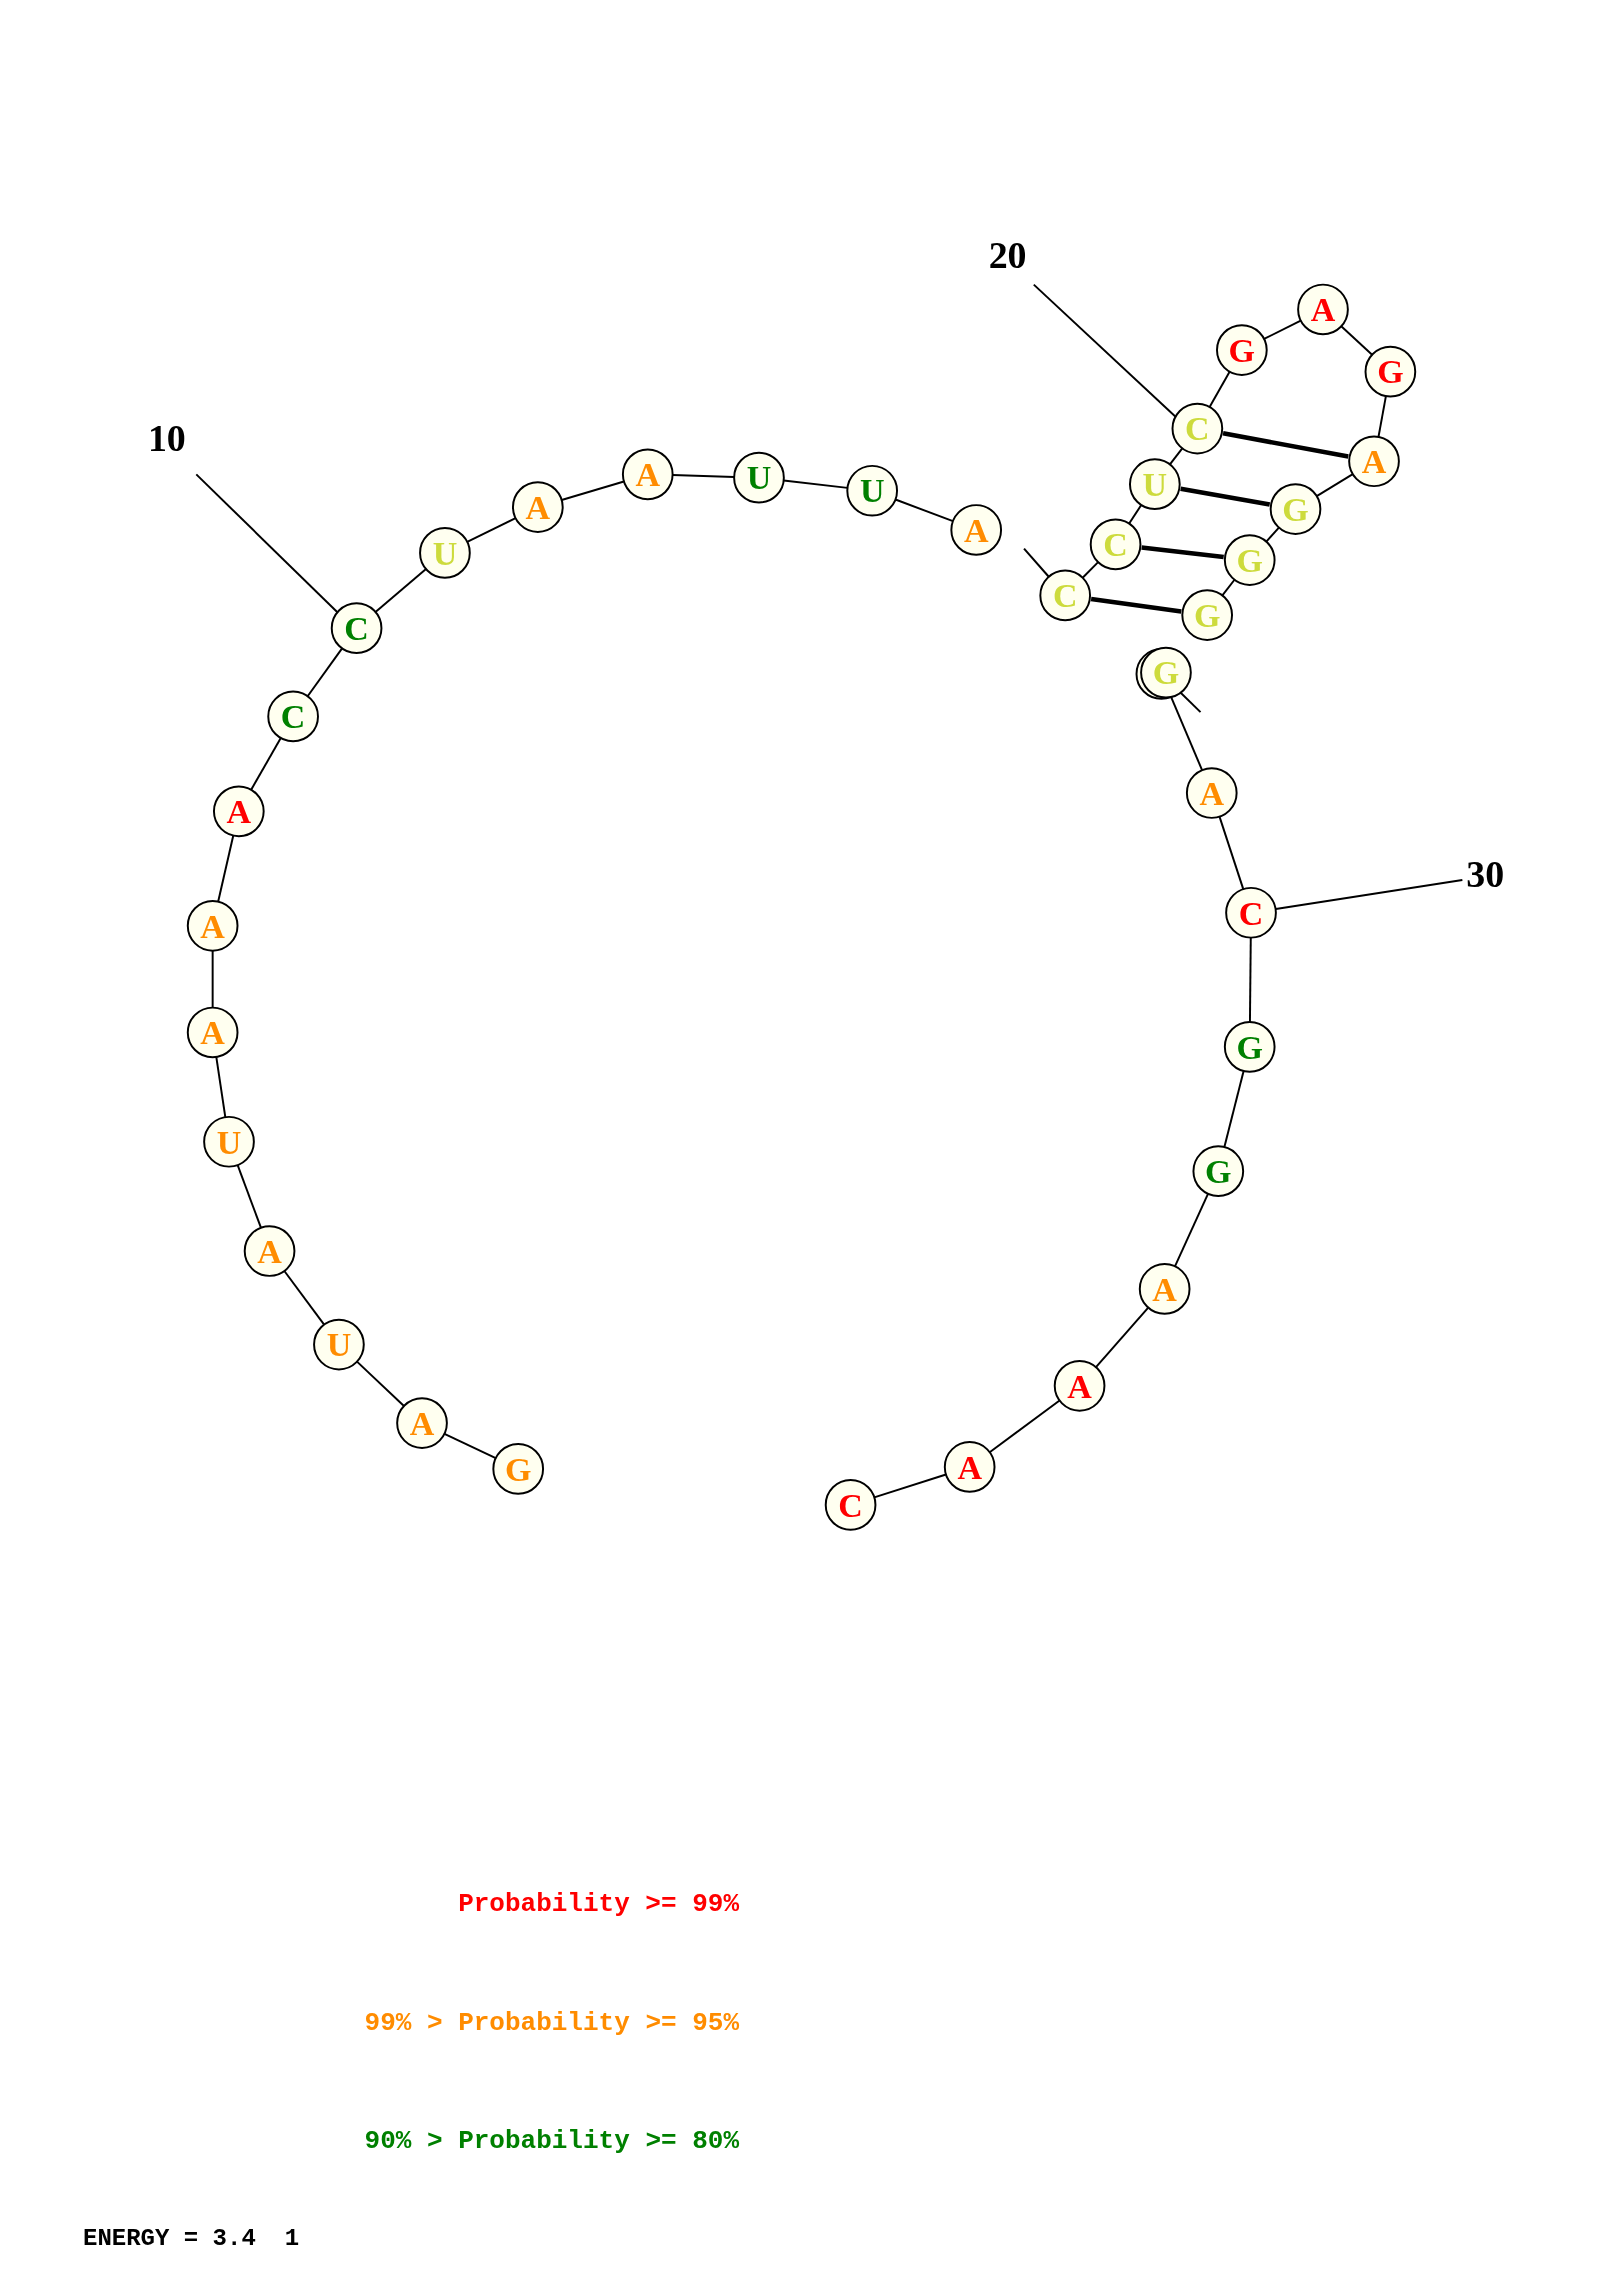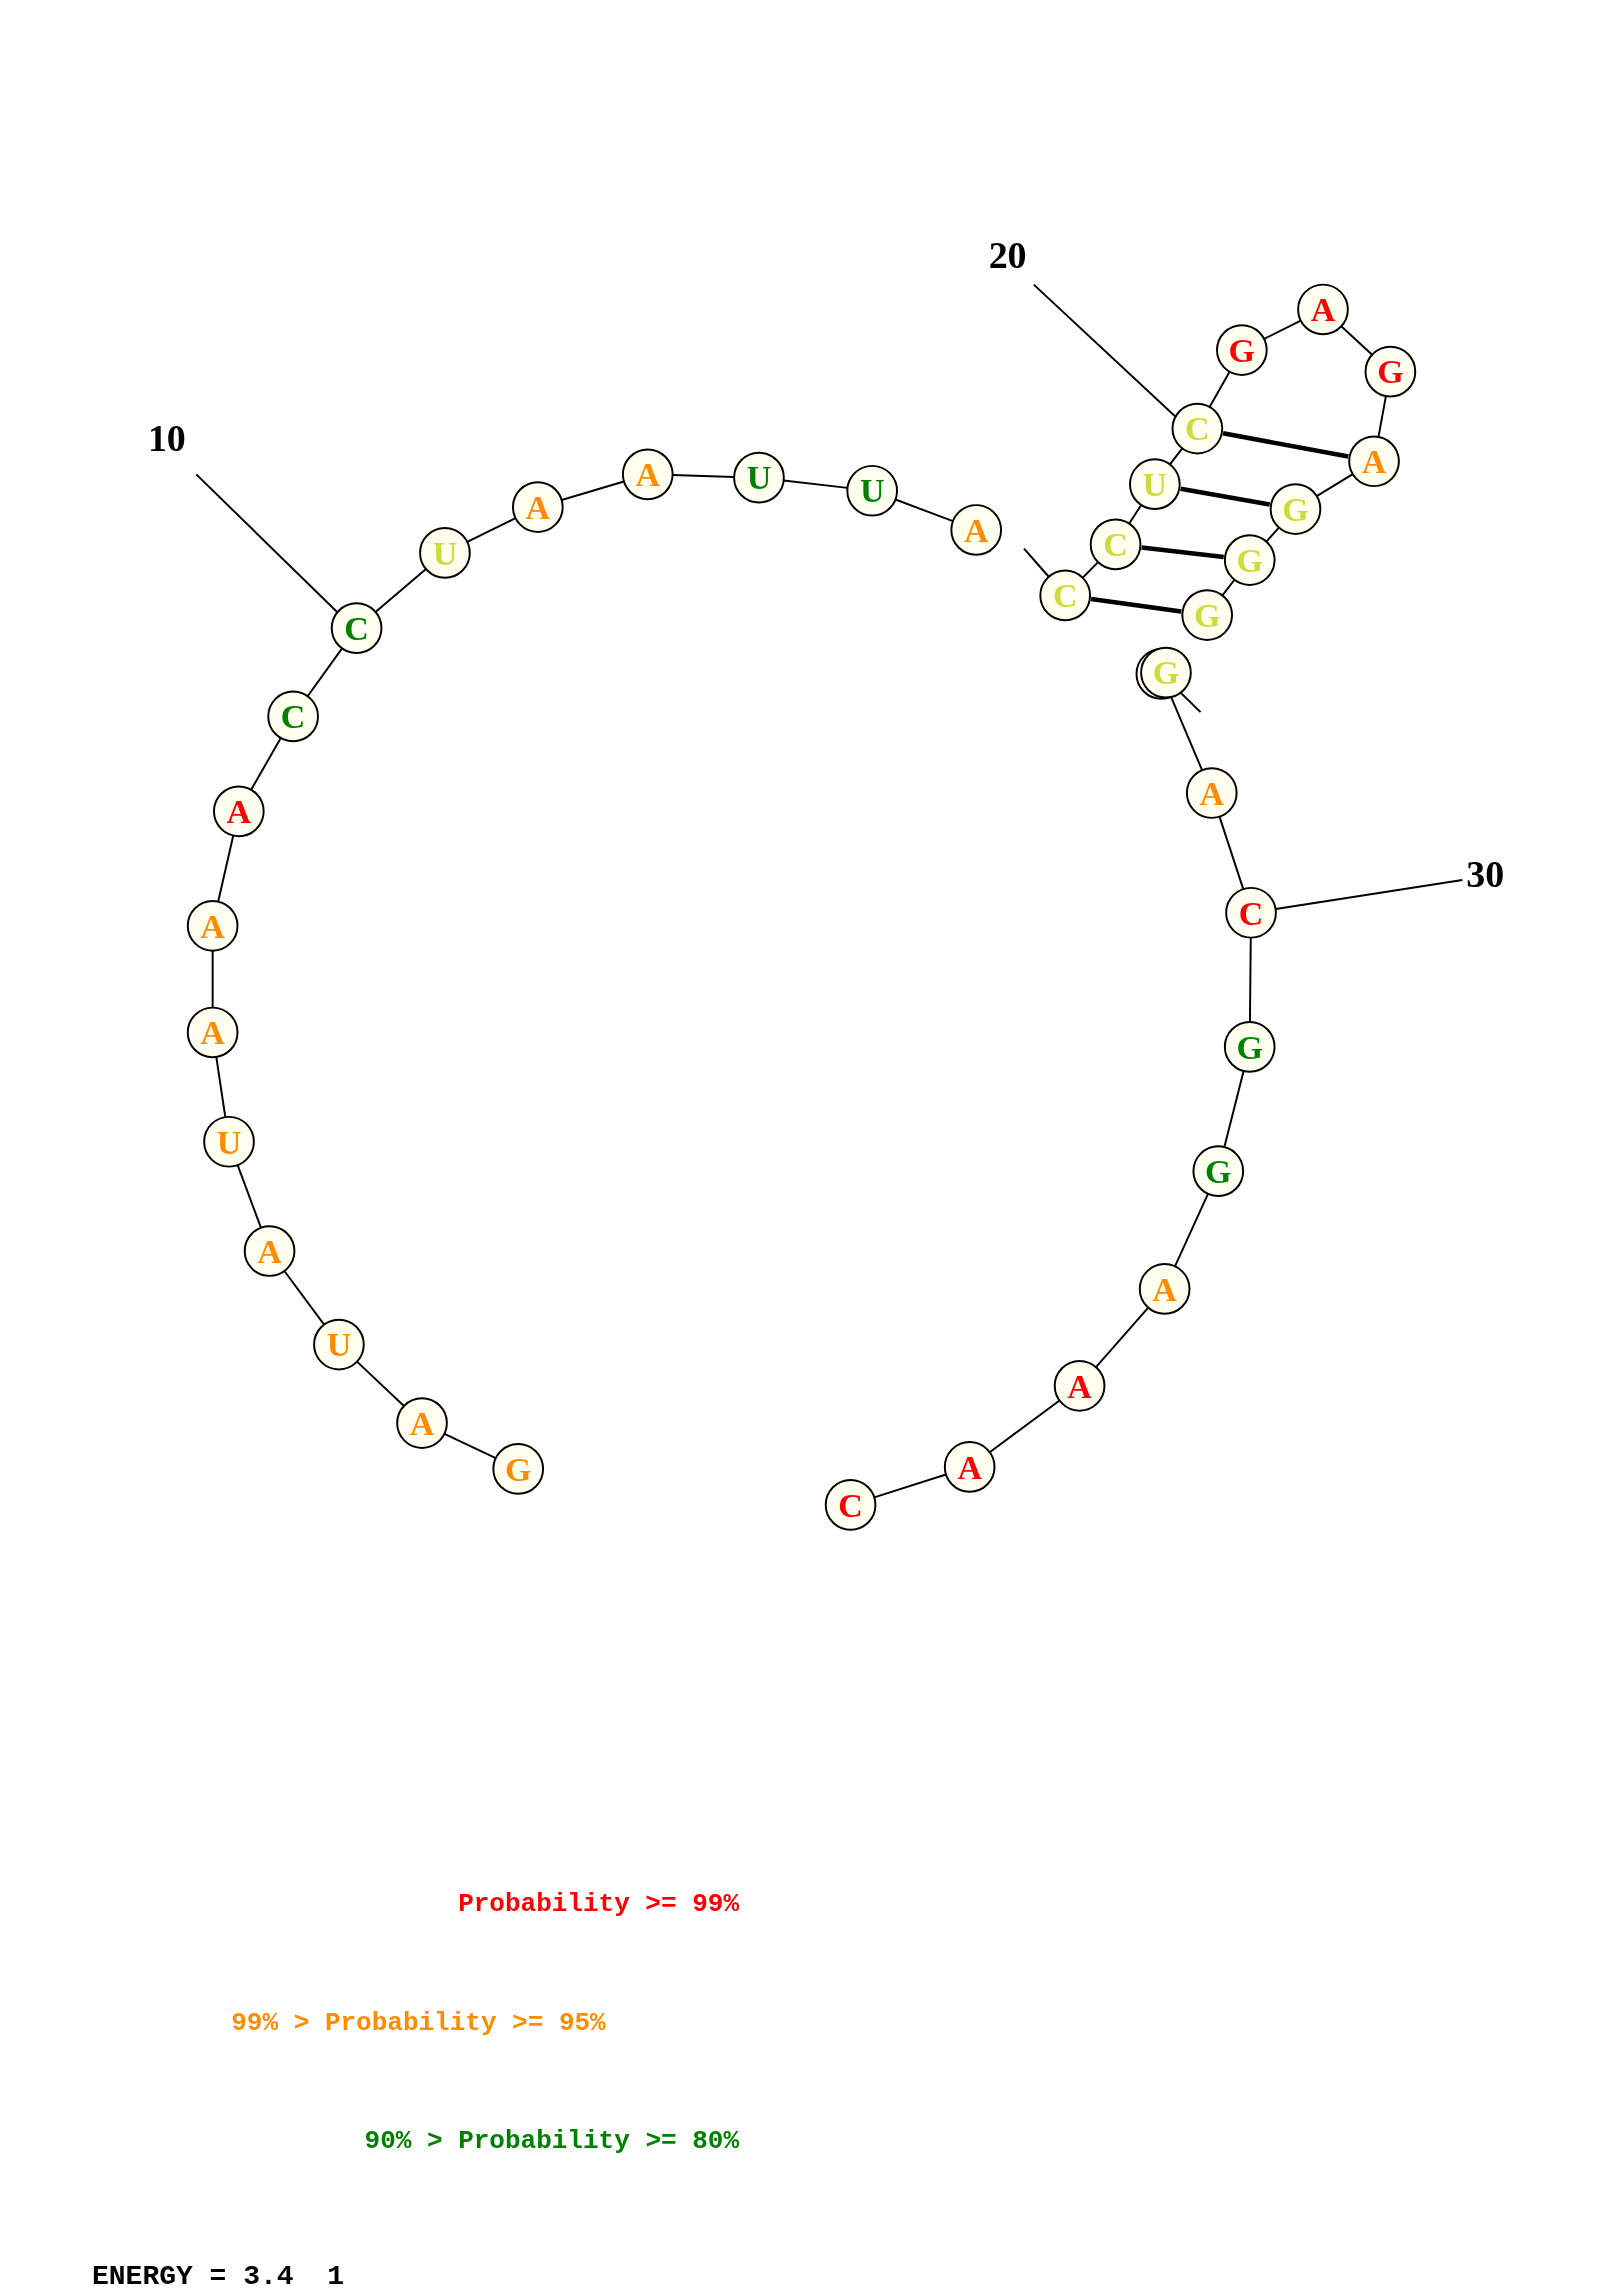--- a/index.html
+++ b/index.html
@@ -31,28 +31,27 @@
     line-height: 1.52;
     white-space: pre;
   }
   .legend-row {
     text-align: right;
     width: 641px;
     display: block;
   }
   .energy {
     position: absolute;
-    left: 92px;
+    left: 83px;
     top: 2225px;
     font-family: "Liberation Mono", monospace;
-    font-size: 28px;
+    font-size: 24px;
     font-weight: bold;
     color: #000000;
     white-space: pre;
-    margin-top: 36px;
   }
   svg text {
     font-family: "Liberation Serif", serif;
     font-weight: bold;
   }
 </style>
 </head>
 <body>
 
 <svg id="structure-canvas" viewBox="0 0 2479 2560" xmlns="http://www.w3.org/2000/svg">
@@ -256,21 +255,21 @@
     </g>
   <g id="position-labels">
       <text x="255" y="690" text-anchor="middle" font-size="58" fill="#000000">10</text>
       <text x="1540" y="410" text-anchor="middle" font-size="58" fill="#000000">20</text>
       <text x="2270" y="1355" text-anchor="middle" font-size="58" fill="#000000">30</text>
     </g>
 </svg>
 
 <div class="legend">
   <span class="legend-row" style="color: rgb(255, 0, 0); font-family: Liberation Mono, monospace;">Probability &gt;= 99%</span>
-  <span class="legend-row" style="color: rgb(255, 140, 0); text-align: center;">99% &gt; Probability &gt;= 95%</span>
+  <span class="legend-row" style="color: rgb(255, 140, 0);">99% &gt; Probability &gt;= 95%</span>
   <span class="legend-row" style="color: rgb(0, 128, 0);">90% &gt; Probability &gt;= 80%</span>
   
   
   
   
 </div>
 
 <div class="energy">ENERGY = 3.4  1</div>
 
 

